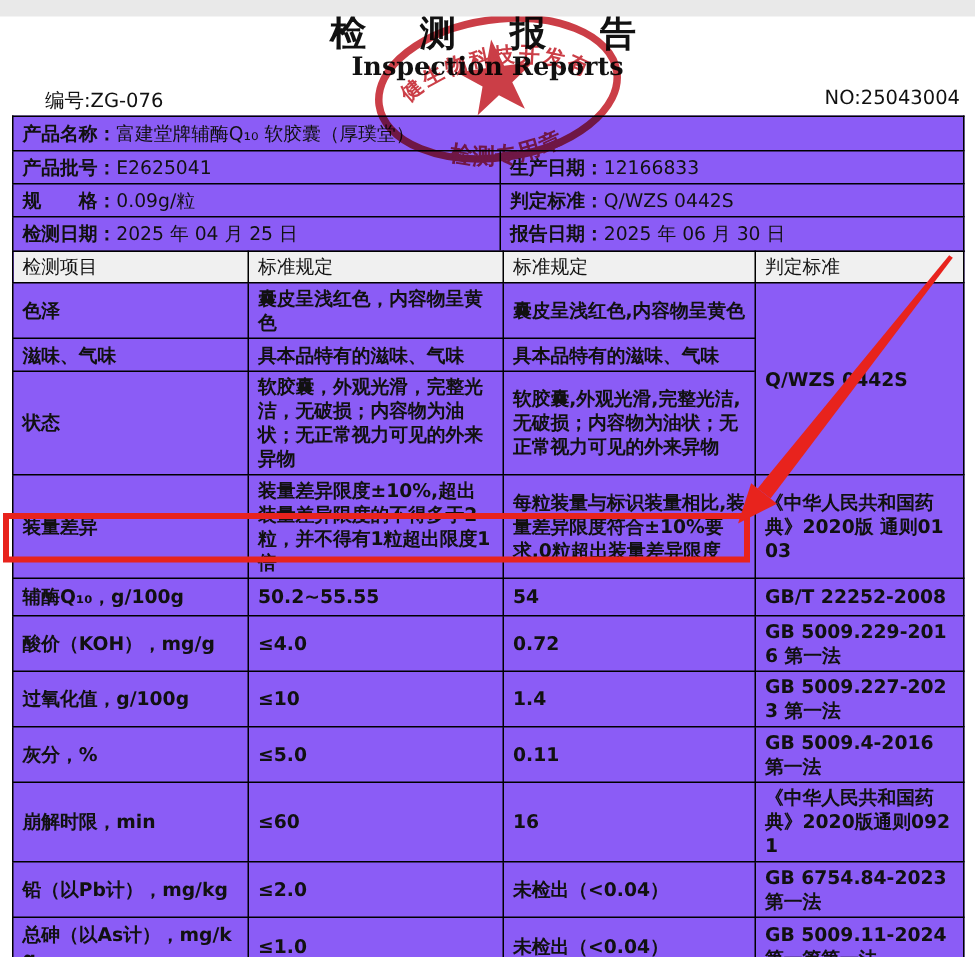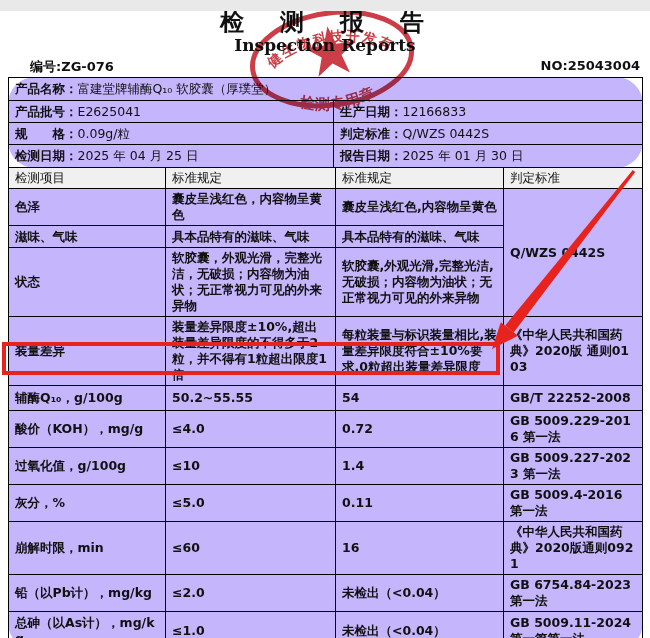--- a/index.html
+++ b/index.html
@@ -14,24 +14,24 @@
     font-size:24px; font-weight:bold; letter-spacing:6px; white-space:pre;
   }
   .subtitle{
     position:absolute; top:24px; left:0; width:100%; text-align:center;
     font-family:"DejaVu Serif","Liberation Serif",serif;
     font-size:17px; font-weight:bold;
   }
   .meta-row{
     position:absolute; top:47px; left:0; width:650px;
     display:flex; justify-content:space-between; box-sizing:border-box;
-    padding:0 10px 0 30px; font-size:13px; font-weight:700;
+    padding:0 10px 0 30px; font-size:13px; font-weight:400;
   }
   
-  table{border-collapse:collapse; table-layout:fixed; background:#c4b5fd;border-radius:27px;}
+  table{border-collapse:collapse; table-layout:fixed; background:#8b5cf6;}
   td,th{
     border:1.5px solid #000; padding:2px 6px; font-size:12.5px; line-height:16px;
     vertical-align:middle; text-align:left; overflow:hidden; word-break:break-all;
   }
   .itable{position:absolute; top:66px; left:8px; width:634px;}
   .itable td{font-weight:400;}
   .itable .lbl{font-weight:700;}
   .mtable{position:absolute; top:156px; left:8px; width:634px;}
   .mtable th{background:#f0f0f0; font-weight:400;}
   .mtable td{font-weight:600;}
@@ -71,21 +71,21 @@
     <tr style="height:22px">
       <td><span class="lbl">产品批号：</span><span>E2625041</span></td>
       <td><span class="lbl">生产日期：</span><span>12166833</span></td>
     </tr>
     <tr style="height:22px">
       <td><span class="lbl">规　　格：</span><span>0.09g/粒</span></td>
       <td><span class="lbl">判定标准：</span><span>Q/WZS 0442S</span></td>
     </tr>
     <tr style="height:23px">
       <td><span class="lbl">检测日期：</span><span>2025 年 04 月 25 日</span></td>
-      <td><span class="lbl">报告日期：</span><span>2025 年 01 月 30 日</span></td>
+      <td><span class="lbl">报告日期：</span><span>2025 年 06 月 30 日</span></td>
     </tr>
   </tbody>
     </table>
 
   <table class="mtable">
     <colgroup>
         <col style="width:157px">
         <col style="width:170px">
         <col style="width:168px">
         <col style="width:139px">

